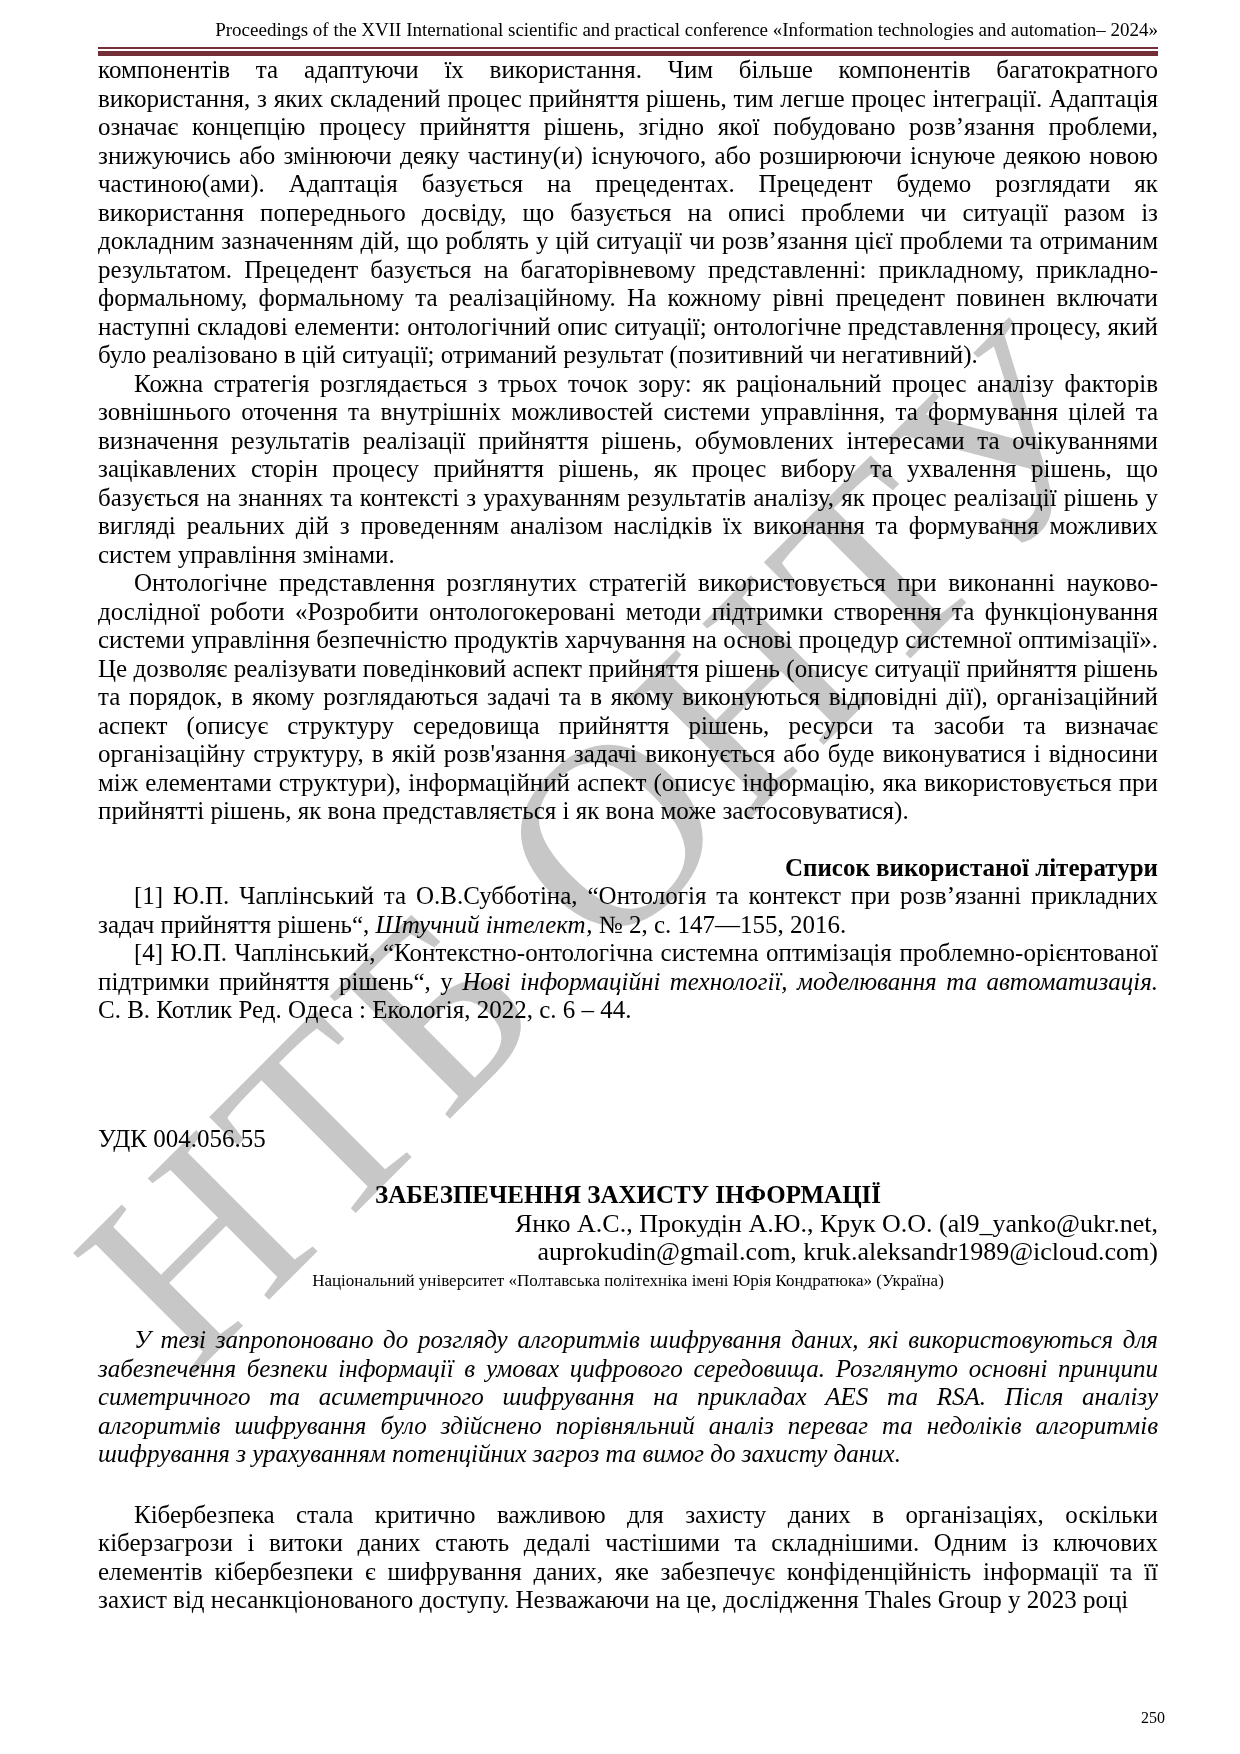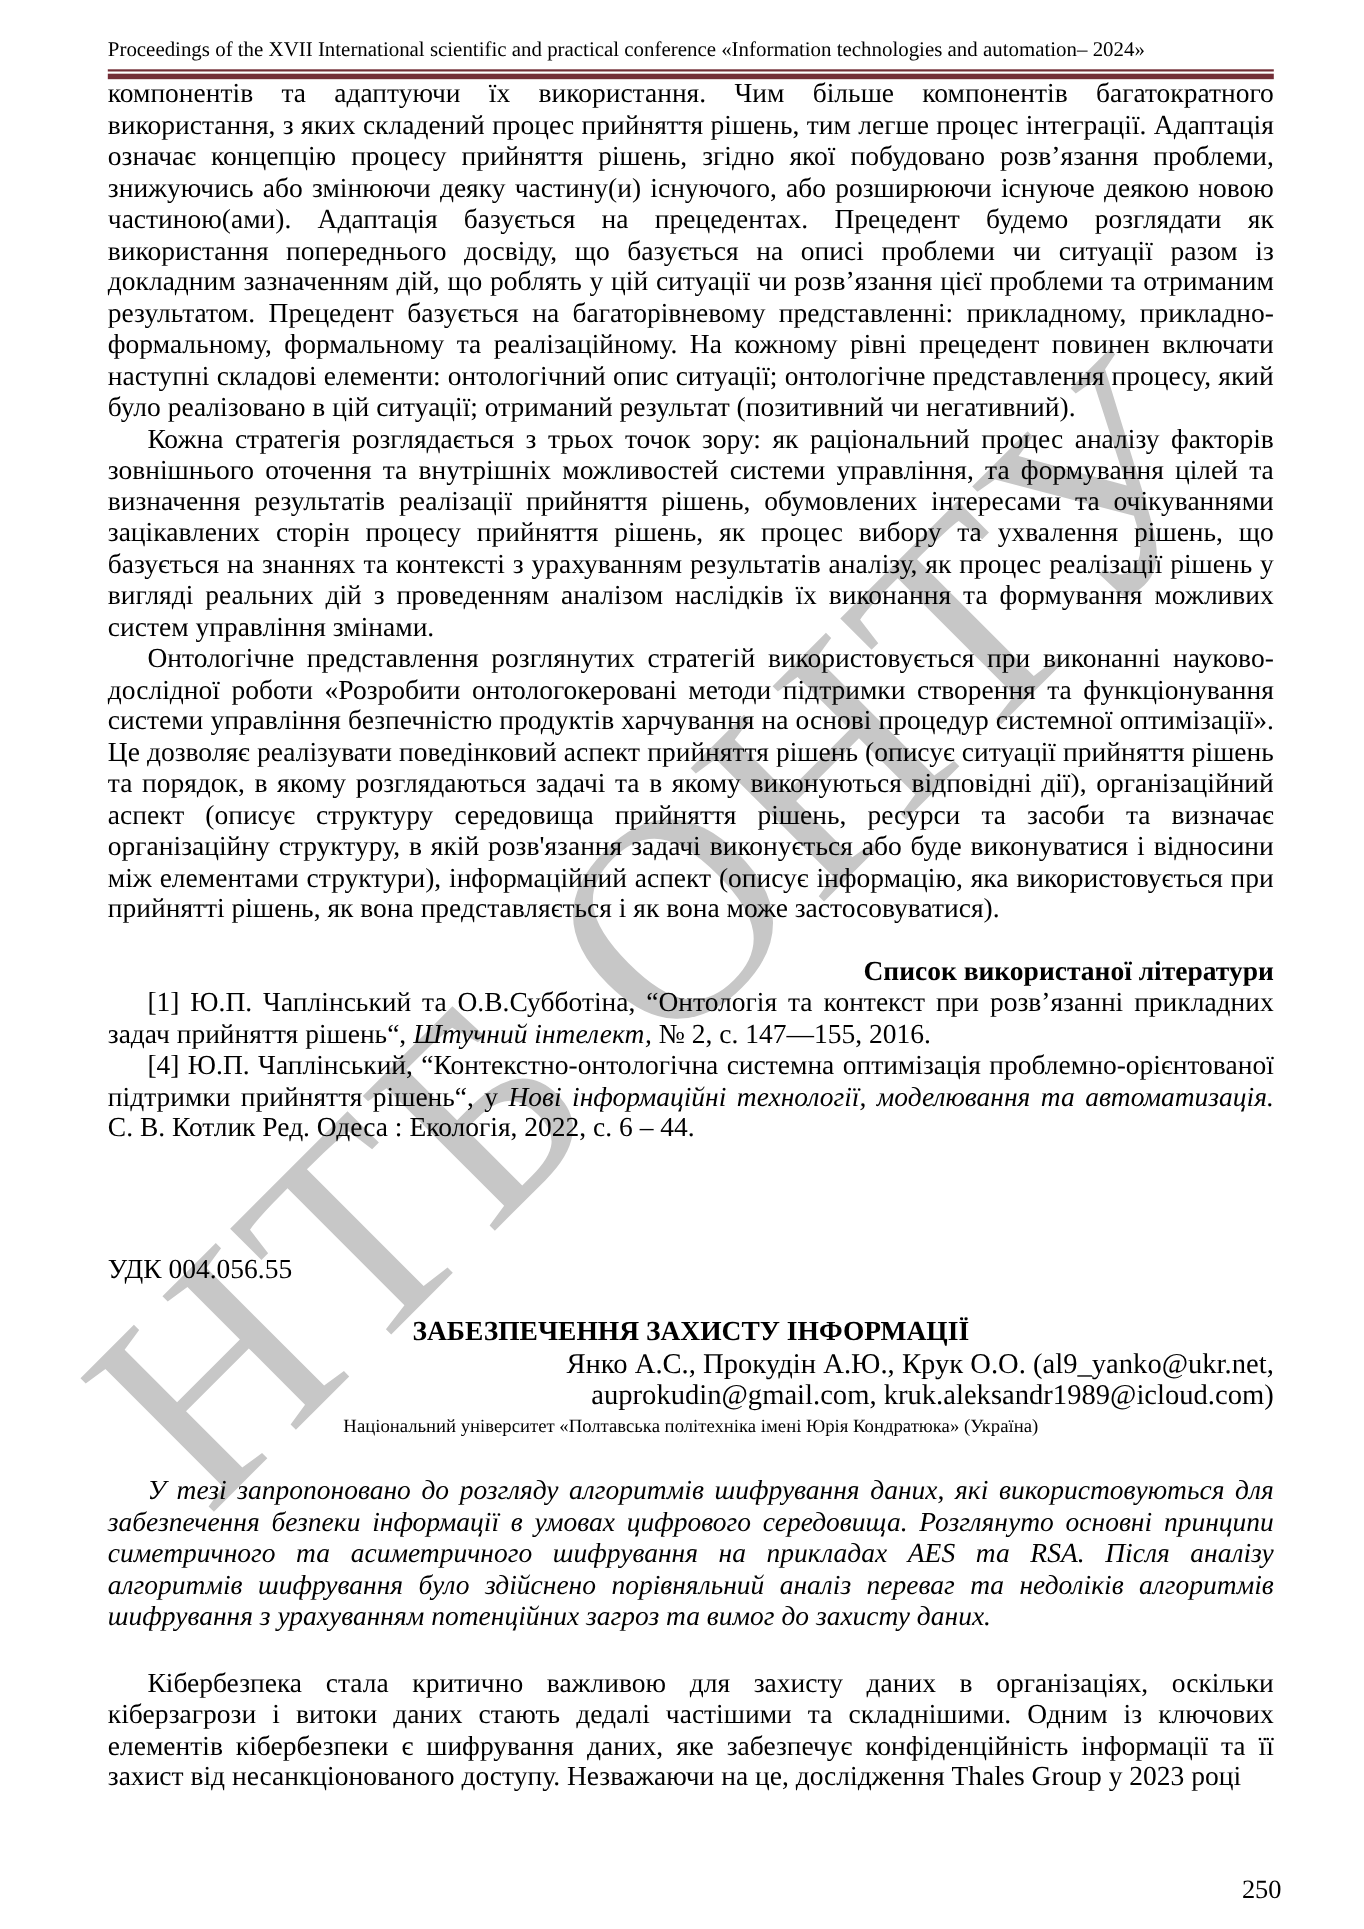--- a/index.html
+++ b/index.html
@@ -22,22 +22,22 @@
     z-index:0;
     user-select:none;
   }
   .content {
     position:absolute;
     left:98px; top:0;
     width:1060px;
     z-index:1;
   }
   .running-head {
-    margin-top:34px;
-    text-align:left;
+    margin-top:18px;
+    text-align:right;
     font-size:19px;
     line-height:24px;
     white-space:nowrap;
   }
   .rule {
     margin-top:5px;
     height:2px;                 
     border-top:2px solid #732e37;
     border-bottom:5px solid #732e37;
   }
@@ -86,21 +86,21 @@
     font-size:25px;
     line-height:28.5px;
     font-style:italic;
     text-align:justify;
   }
   .final { margin-top:32px; }
   .page-number {
     position:absolute;
     top:1704px;
     right:75px;
-    font-size:24px;
+    font-size:16px;
     line-height:28px;
     z-index:1;
   }
 </style>
 </head>
 <body>
 
 <div class="page">
 
   <div class="watermark" style="color: rgb(199, 199, 199);">НТБ ОНТУ</div>

